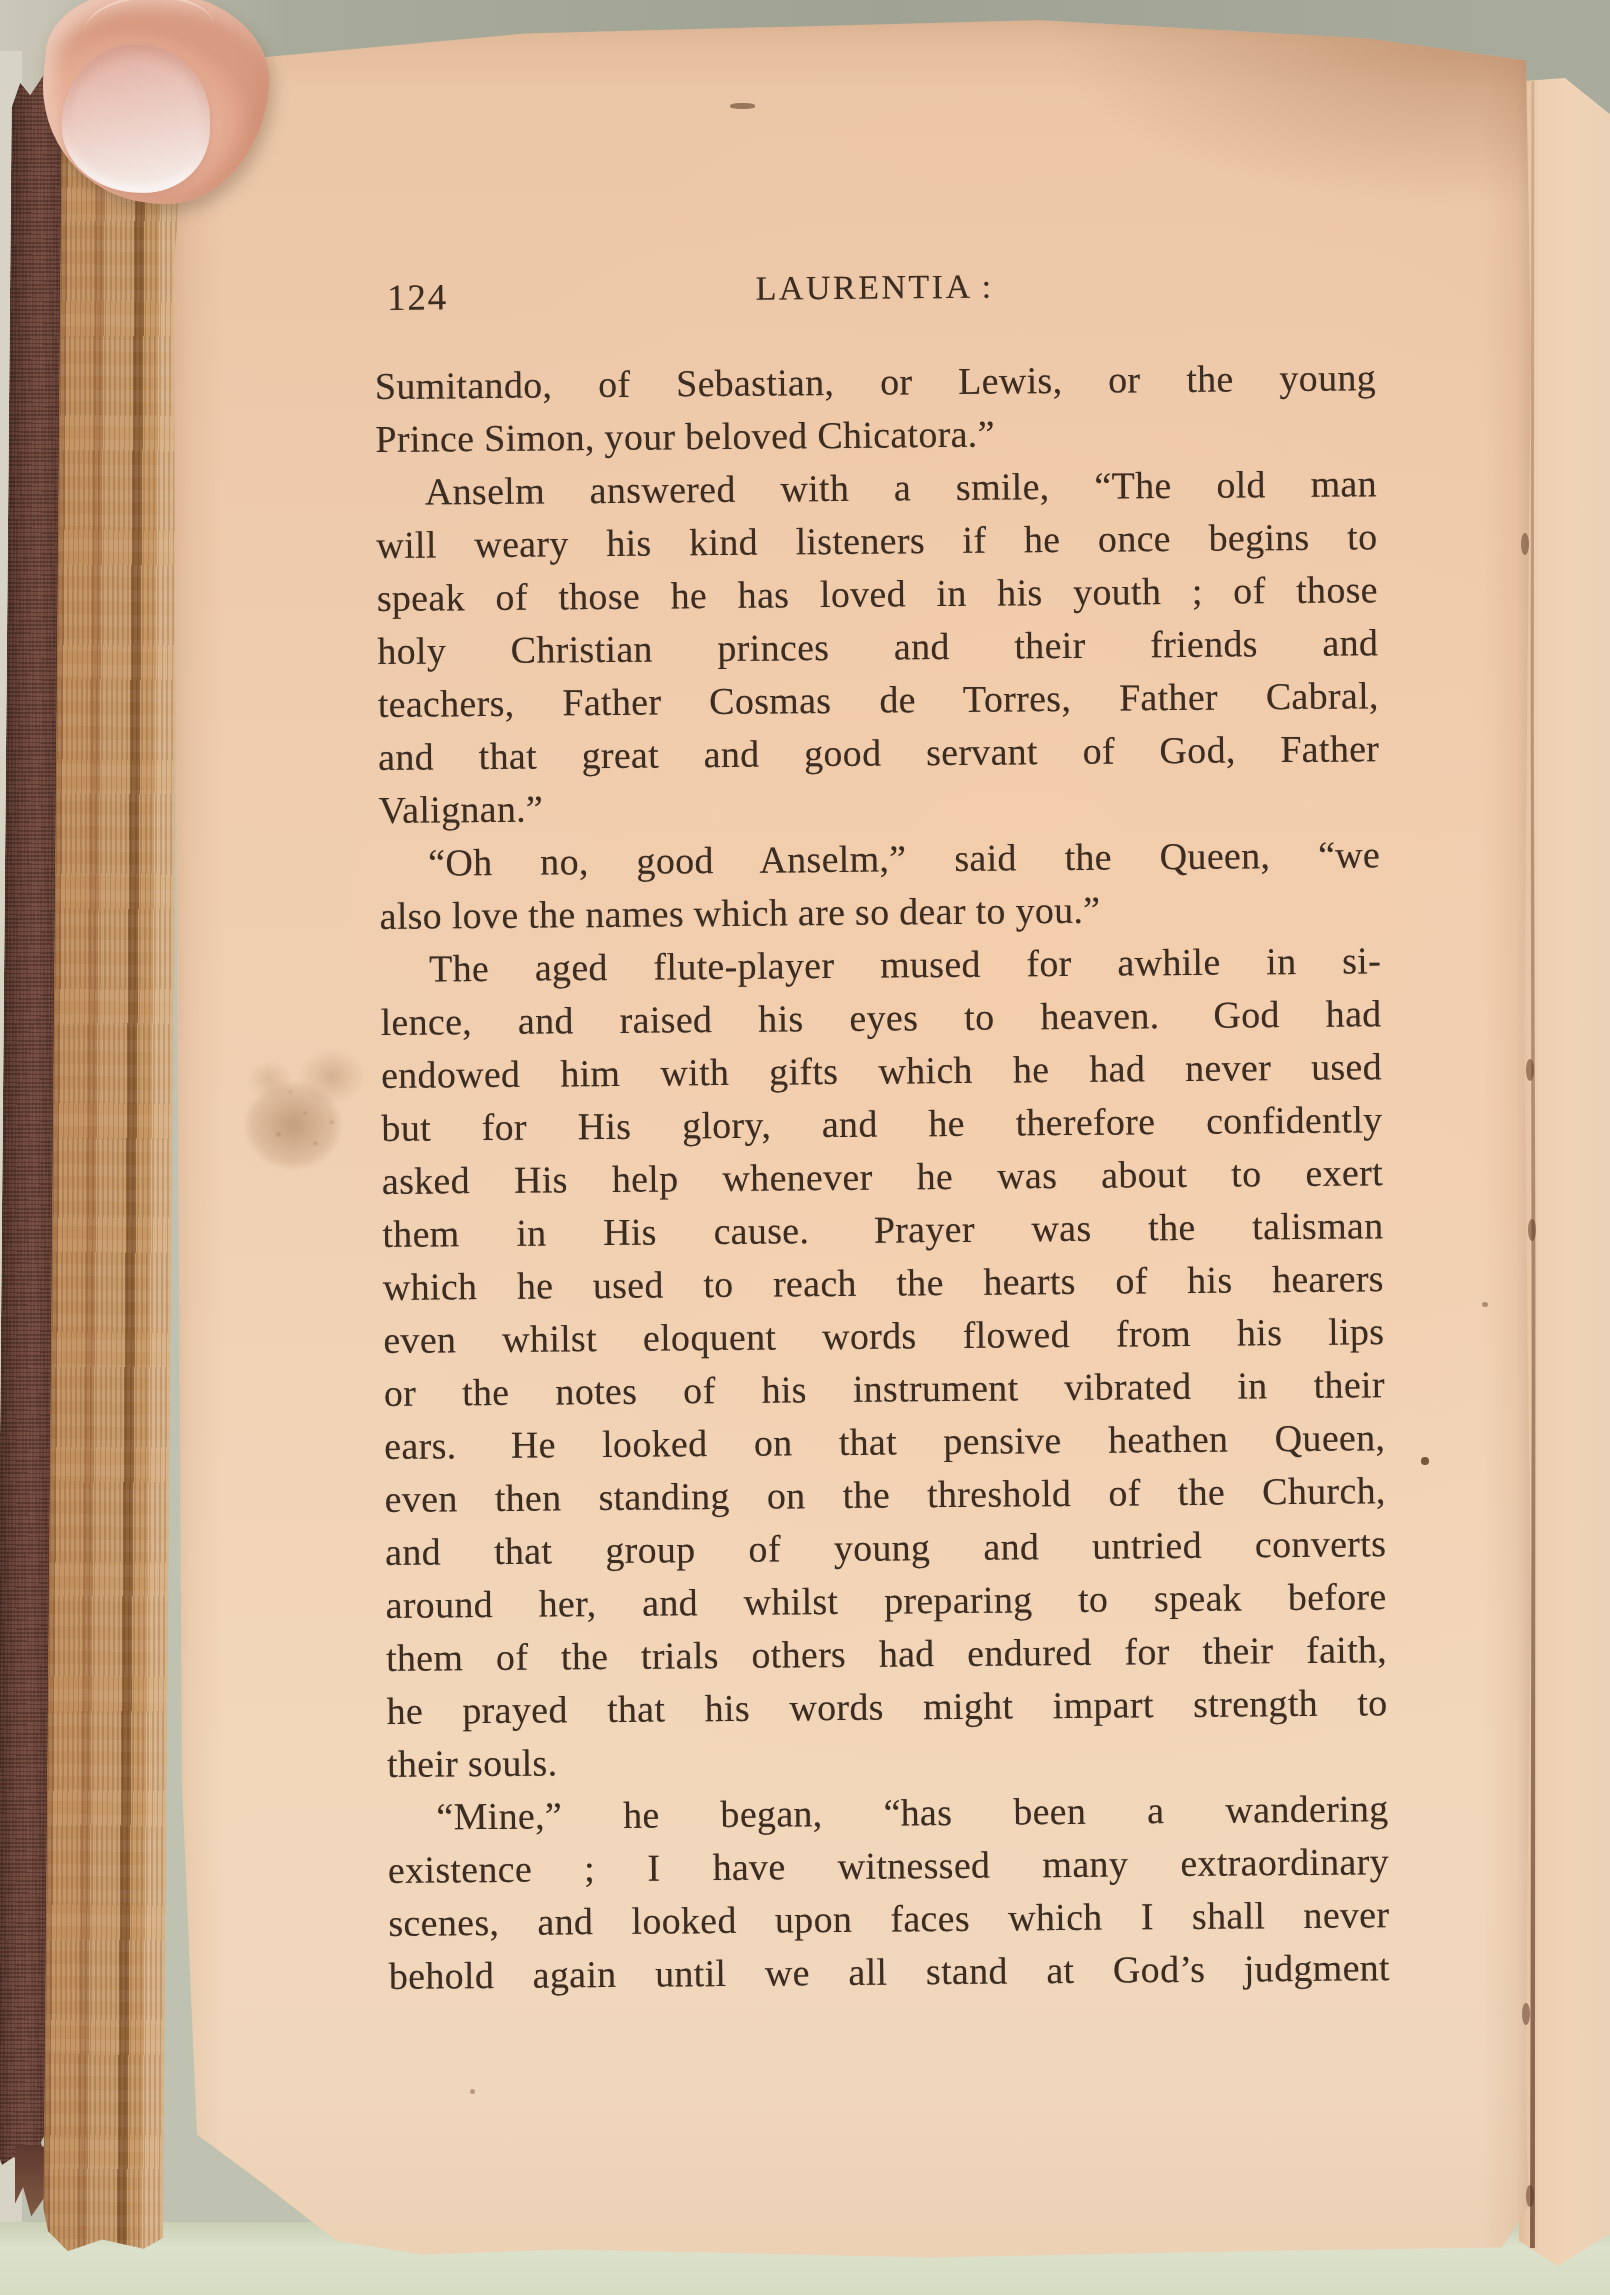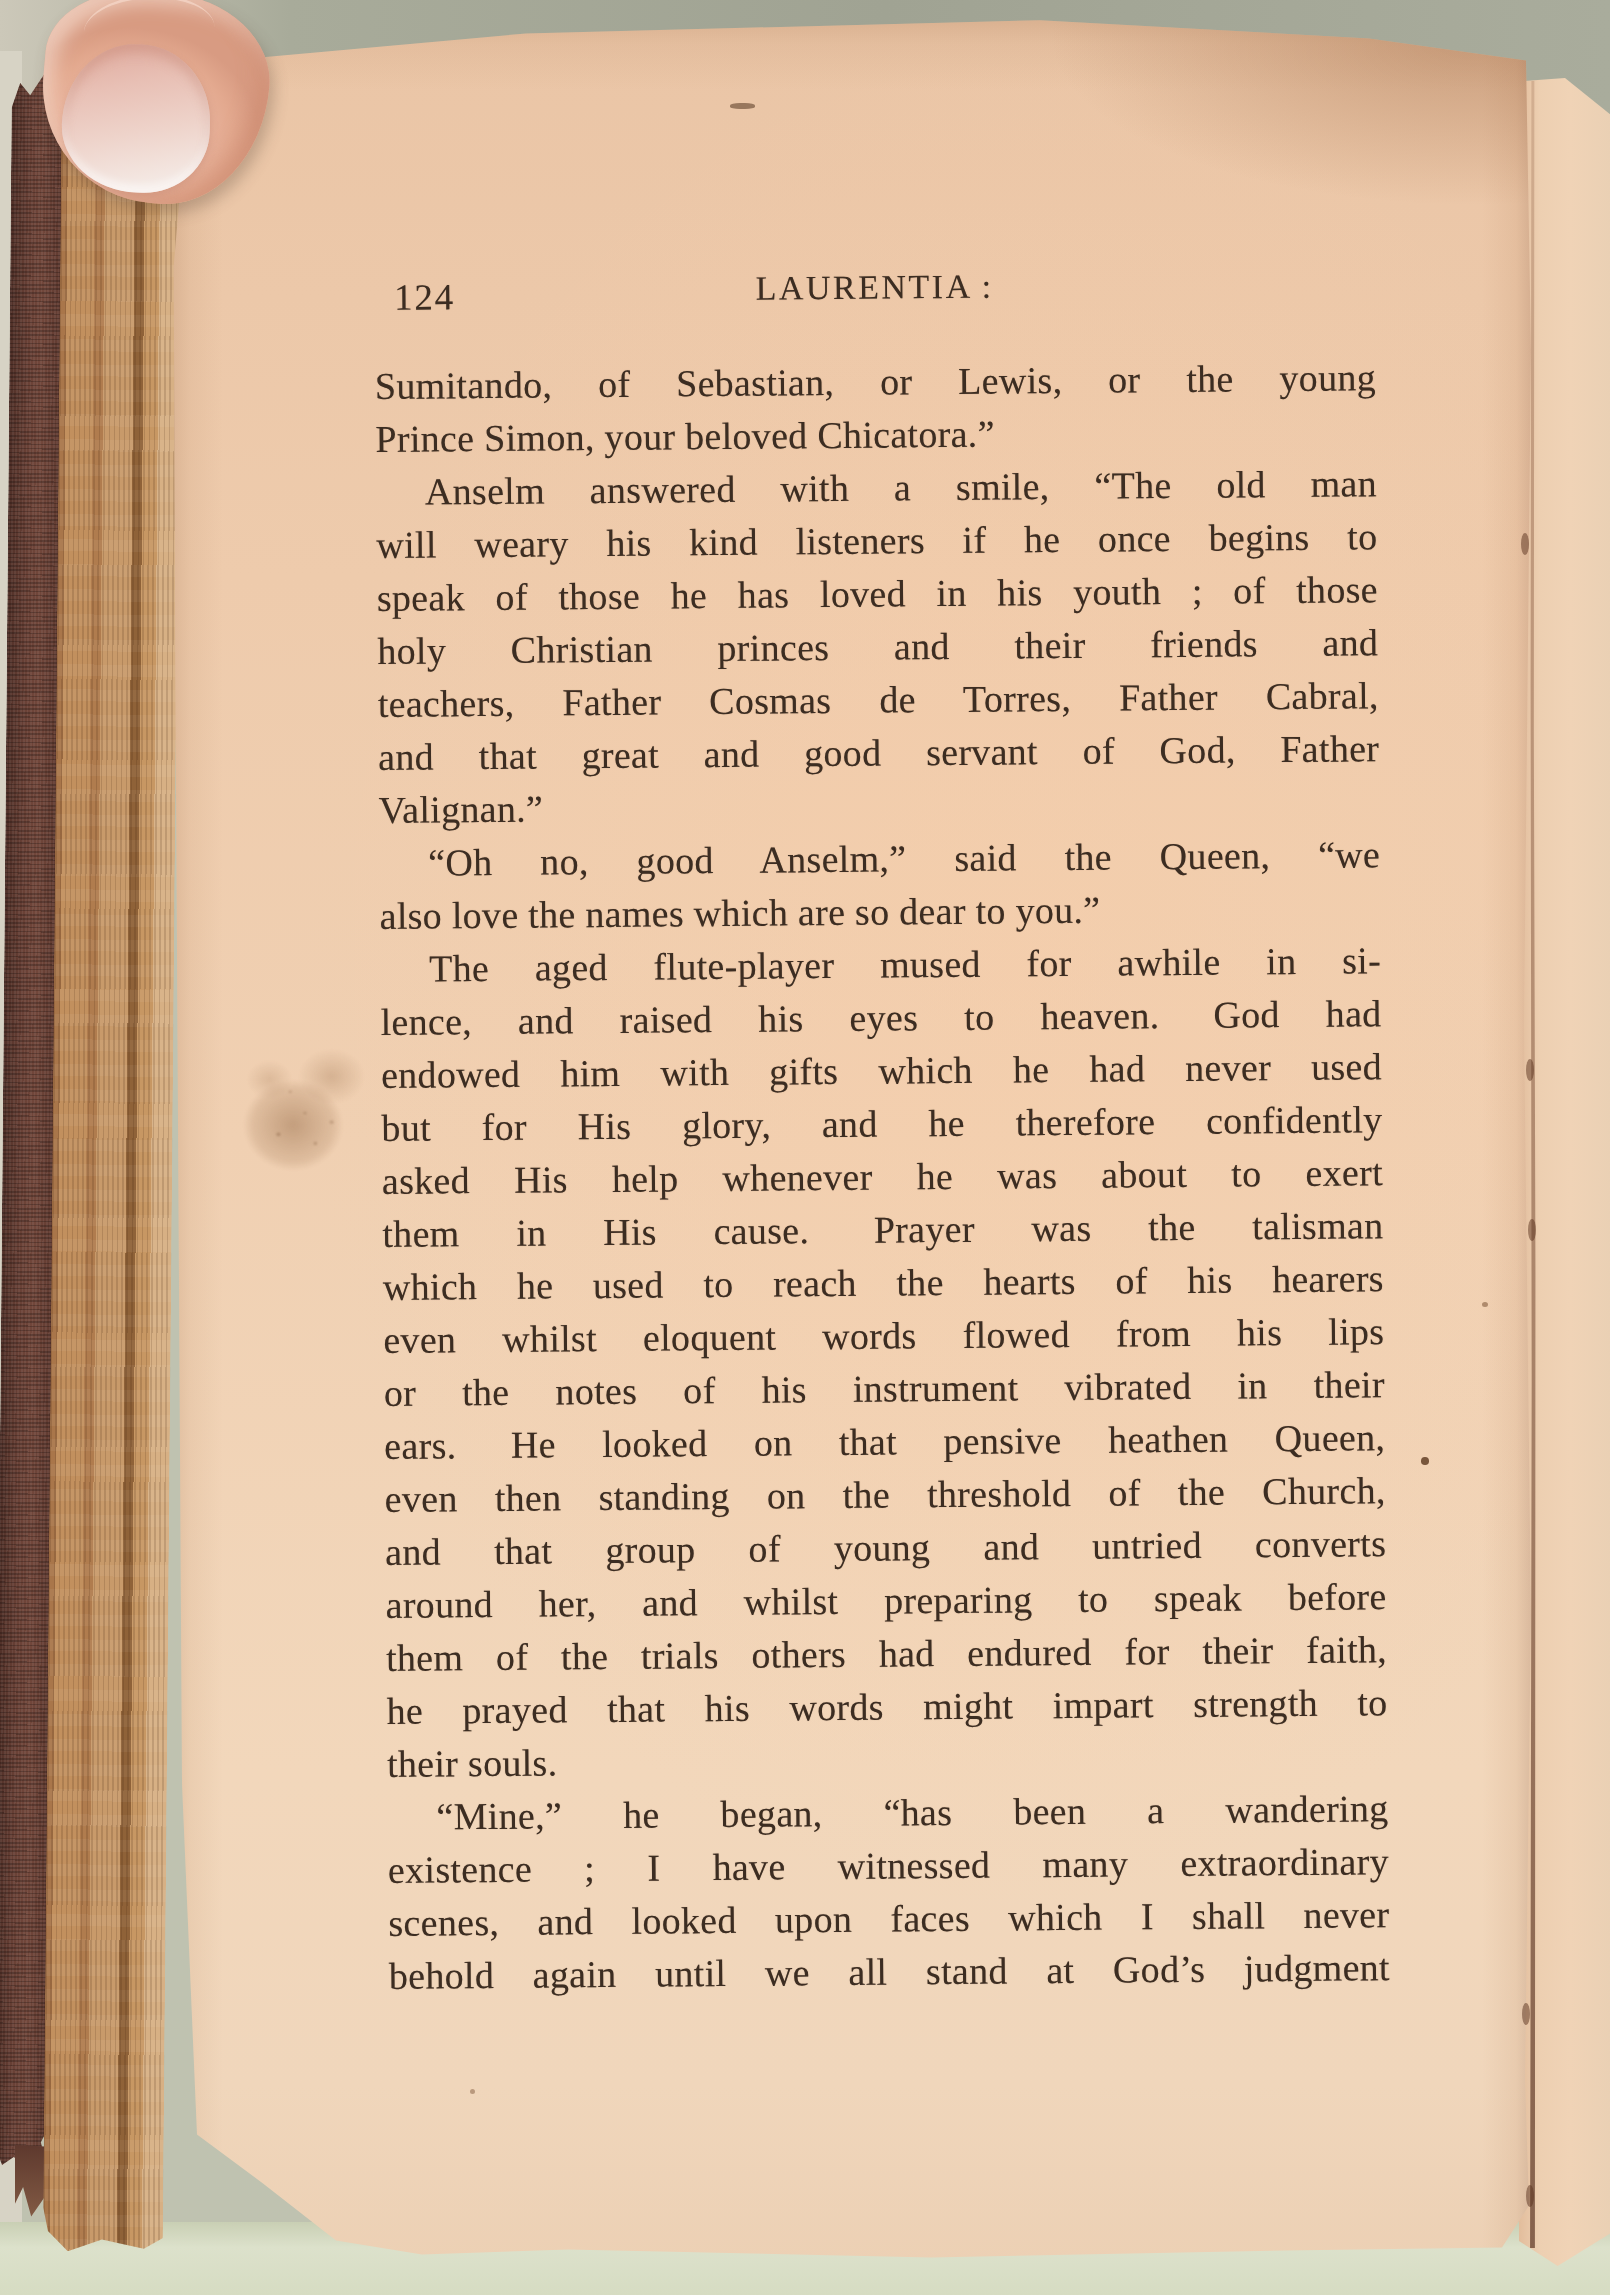--- a/index.html
+++ b/index.html
@@ -86,21 +86,21 @@
   .s1{left:1421px;top:1457px;width:7.6px;height:7.6px;background:rgba(90,55,30,0.8);}
   .s2{left:730px;top:103px;width:25px;height:5.9px;background:rgba(70,40,20,0.5);border-radius:40%;}
   .s3{left:1482px;top:1302px;width:5.9px;height:5px;background:rgba(110,70,40,0.5);}
   .s4{left:470px;top:2089px;width:5px;height:5px;background:rgba(120,80,50,0.45);}
 
   
   .textblock{position:absolute;left:374px;top:271px;width:1001px;z-index:6;
     transform:rotate(-0.5deg);transform-origin:left top;
     color:var(--c-ink,#3c2d22);text-shadow:0 0 0.8px rgba(80,55,35,0.45);}
   .pagehead{position:relative;height:89px;}
-  .pagenum{position:absolute;left:20px;top:5px;font-size:37px;letter-spacing:1.7px;text-align:right;}
+  .pagenum{position:absolute;left:13px;top:5px;font-size:37px;letter-spacing:1.7px;text-align:right;}
   .runtitle{position:absolute;left:50%;top:1.7px;transform:translateX(-50%);
     font-size:34px;letter-spacing:2.5px;white-space:nowrap;}
   .line{width:100%;height:53px;line-height:53px;font-size:38px;letter-spacing:0.3px;
     box-sizing:border-box;text-align:justify;text-align-last:justify;text-justify:inter-word;}
   .line.indent{padding-left:49px;}
   .line.end{text-align:left;text-align-last:left;}
 
   
   .thumb{position:absolute;left:42px;top:-8.4px;width:226px;height:211px;z-index:9;
     transform:rotate(5deg);

